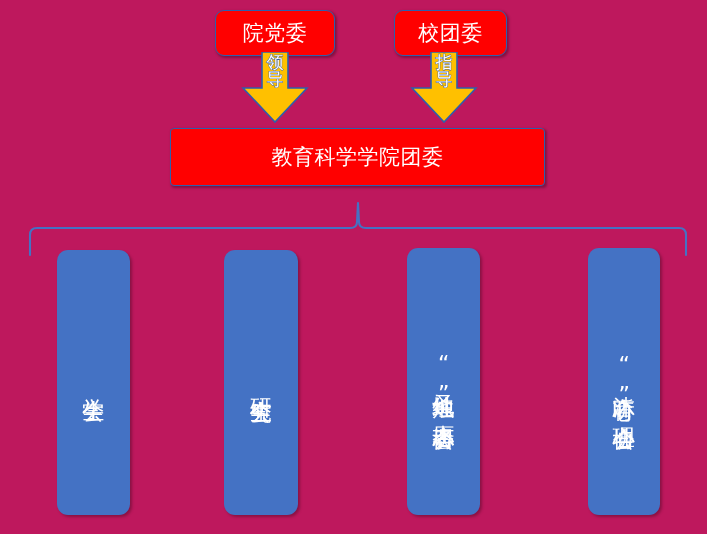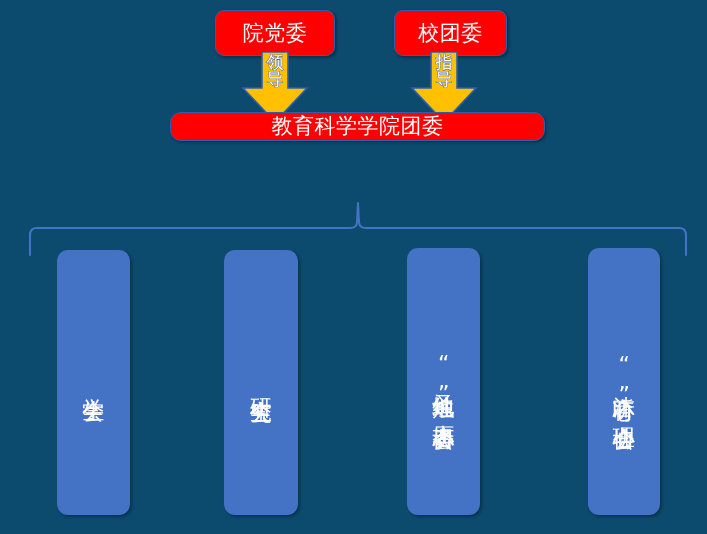--- a/index.html
+++ b/index.html
@@ -4,21 +4,21 @@
 <style>
   html, body {
     margin: 0;
     padding: 0;
     background: #ffffff;
   }
   #canvas {
     position: relative;
     width: 707px;
     height: 534px;
-    background: #0c4a6e;
+    background: #be185d;
     overflow: hidden;
     font-family: "DejaVu Sans", "Liberation Sans", sans-serif;
   }
 
   
   .red-box {
     position: absolute;
     background: #FF0000;
     border: 1.6px solid #2E5FAC;
     border-radius: 9px;
@@ -33,22 +33,22 @@
     font-size: 21px;
     line-height: 1;
     letter-spacing: 0.5px;
     white-space: nowrap;
   }
 
   #box-yuandangwei { left: 215px; top: 10px; width: 120px; height: 46px; }
   #box-xiaotuanwei { left: 394px; top: 10px; width: 113px; height: 46px; }
 
   #box-main {
-    left: 170px; top: 112px; width: 375px; height: 29px;
-    border-radius: 11px;
+    left: 170px; top: 128px; width: 375px; height: 58px;
+    border-radius: 4px;
   }
   #box-main .lbl { font-size: 21px; }
 
   
   .arrow-wrap {
     position: absolute;
     width: 72px;
     height: 72px;
   }
   .arrow-shape {

